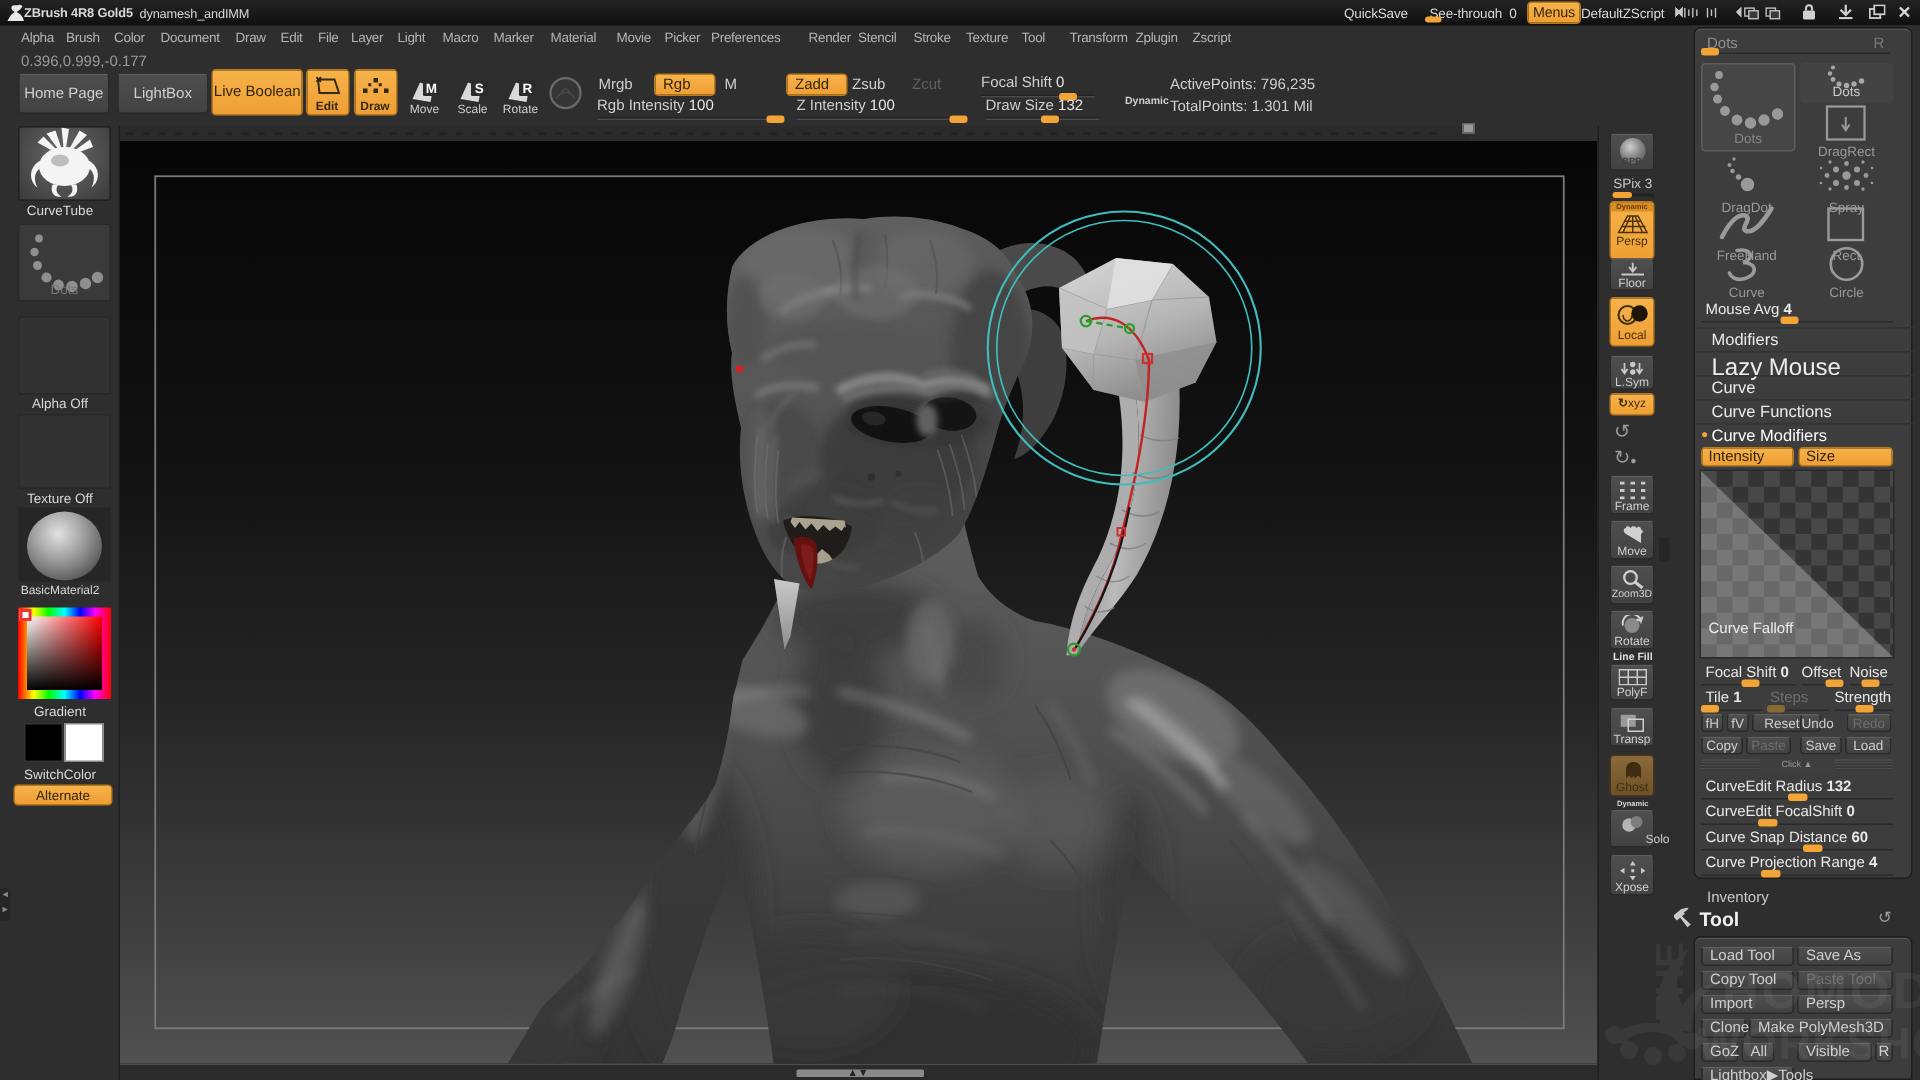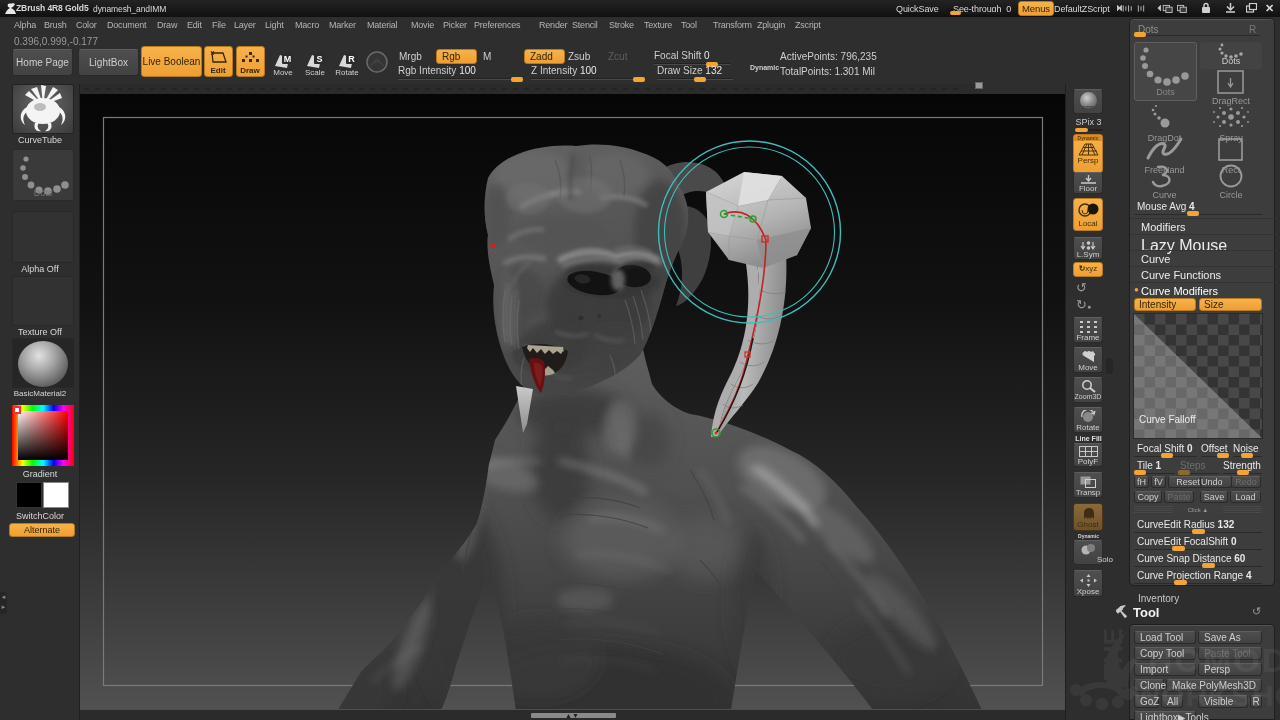--- a/index.html
+++ b/index.html
@@ -769,21 +769,21 @@
   <span class="txt" style="left:50px;top:441px;color:#6e6e6e;">Steps</span>
   <div class="abs" style="left:49px;top:454px;width:40px;height:1px;background:#2a2a2a;"></div>
   <div class="abs" style="left:48px;top:451px;width:12px;height:5px;background:#8a6a33;border-radius:2px;"></div>
   <span class="txt" style="left:93px;top:441px;color:#e8e8e8;">Strength</span>
   <div class="abs" style="left:93px;top:454px;width:39px;height:1px;background:#2a2a2a;"></div>
   <div class="abs" style="left:107px;top:451px;width:12px;height:5px;background:#f2a437;border-radius:2px;"></div>
 
   <div class="abs gbtn" style="left:4px;top:457px;width:15px;height:12px;text-align:center;font-size:9px;">fH</div>
   <div class="abs gbtn" style="left:21px;top:457px;width:15px;height:12px;text-align:center;font-size:9px;">fV</div>
   <div class="abs gbtn" style="left:38px;top:457px;width:40px;height:12px;text-align:center;font-size:9px;">Reset</div>
-  <div class="abs gbtn" style="left:70px;top:457px;width:32px;height:12px;text-align:left;font-size:9px;">Undo</div>
+  <div class="abs gbtn" style="left:70px;top:457px;width:14px;height:12px;text-align:right;font-size:9px;">Undo</div>
   <div class="abs gbtn" style="left:101px;top:457px;width:30px;height:12px;text-align:center;font-size:9px;color:#6e6e6e;">Redo</div>
   <div class="abs gbtn" style="left:4px;top:472px;width:28px;height:12px;text-align:center;font-size:9px;">Copy</div>
   <div class="abs gbtn" style="left:34px;top:472px;width:30px;height:12px;text-align:center;font-size:9px;color:#6e6e6e;">Paste</div>
   <div class="abs gbtn" style="left:70px;top:472px;width:28px;height:12px;text-align:center;font-size:9px;">Save</div>
   <div class="abs gbtn" style="left:100px;top:472px;width:31px;height:12px;text-align:center;font-size:9px;">Load</div>
 
   <div class="abs" style="left:4px;top:487px;width:128px;height:8px;background:repeating-linear-gradient(#4a4a4a 0 1px,#3a3a3a 1px 2px);border-radius:2px;">
     <div class="abs" style="left:39px;top:0px;width:50px;height:8px;background:#3e3e3e;color:#999;font-size:6px;text-align:center;line-height:8px;">Click ▲</div>
   </div>
 

